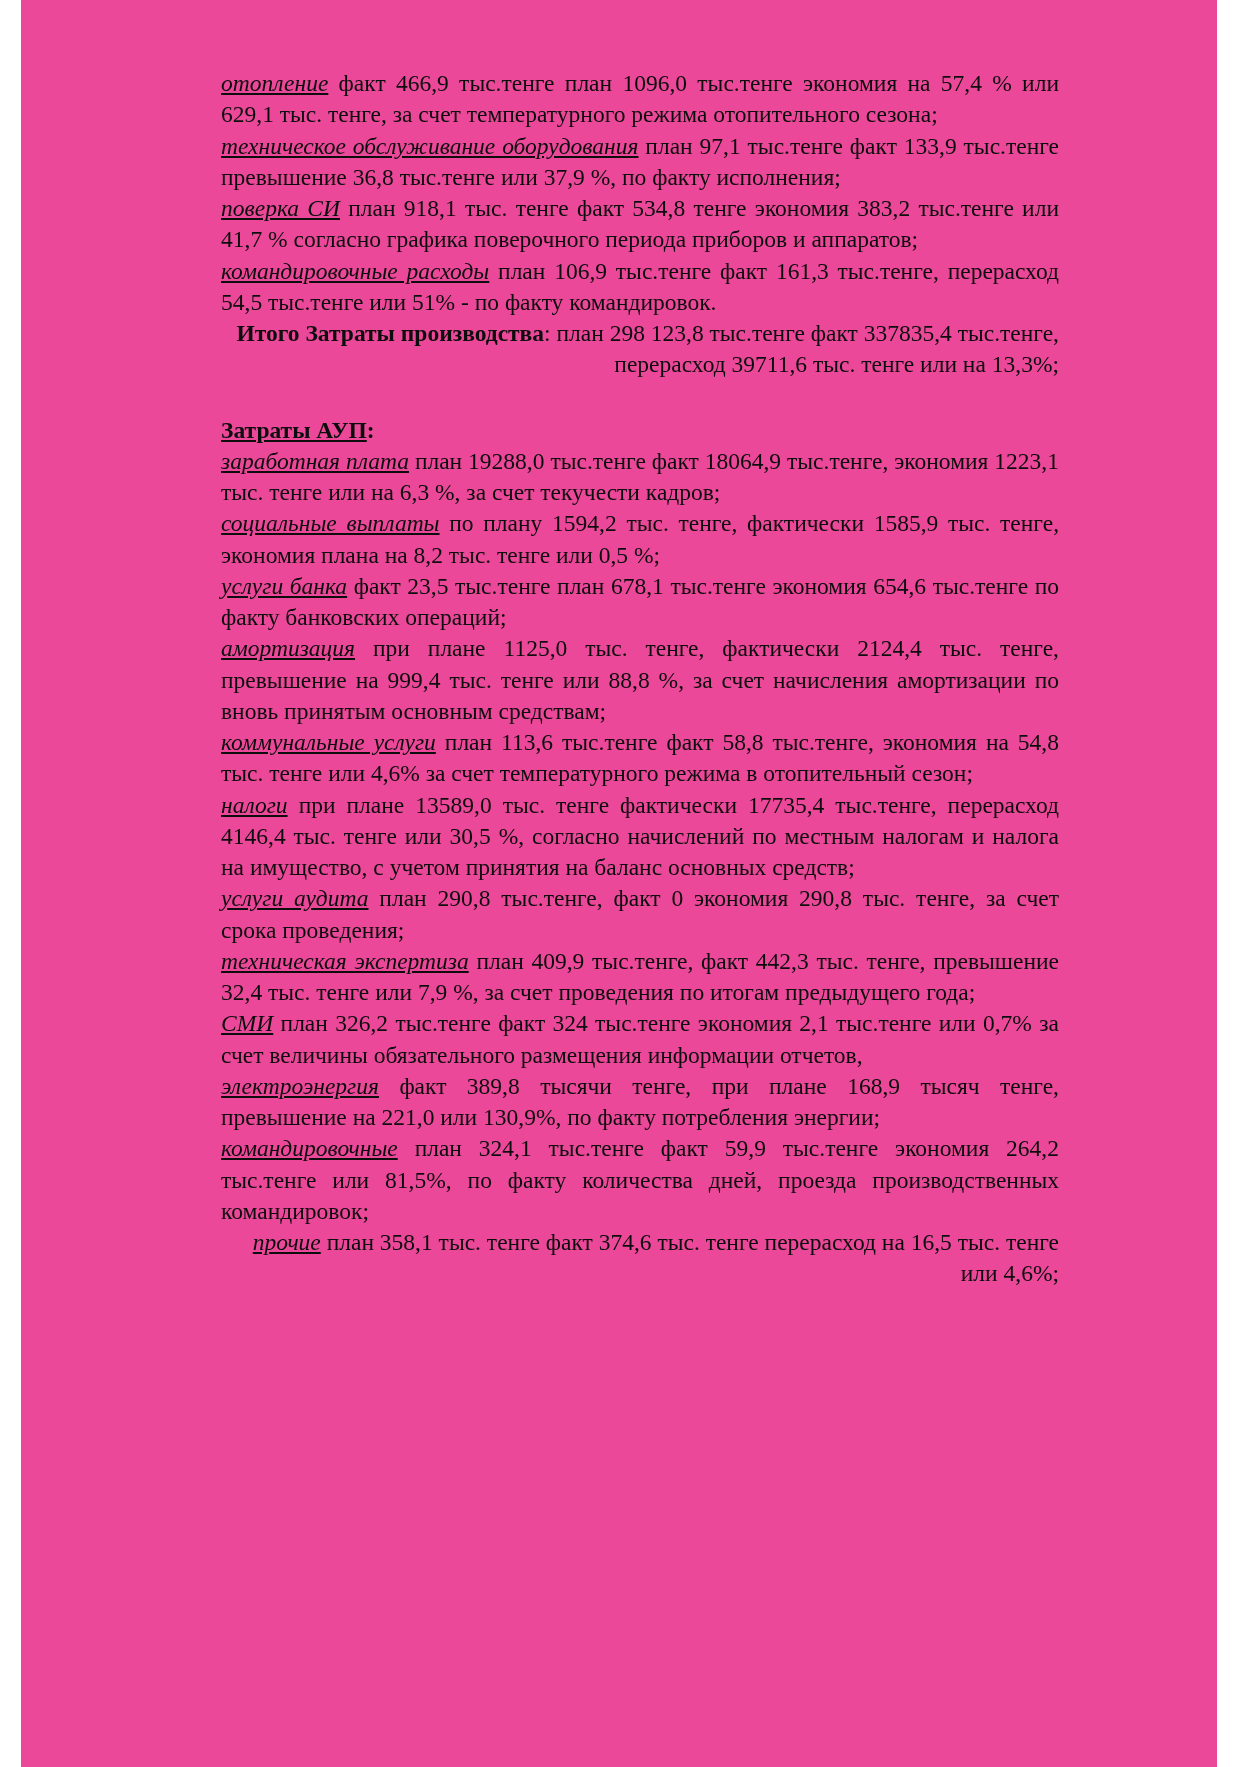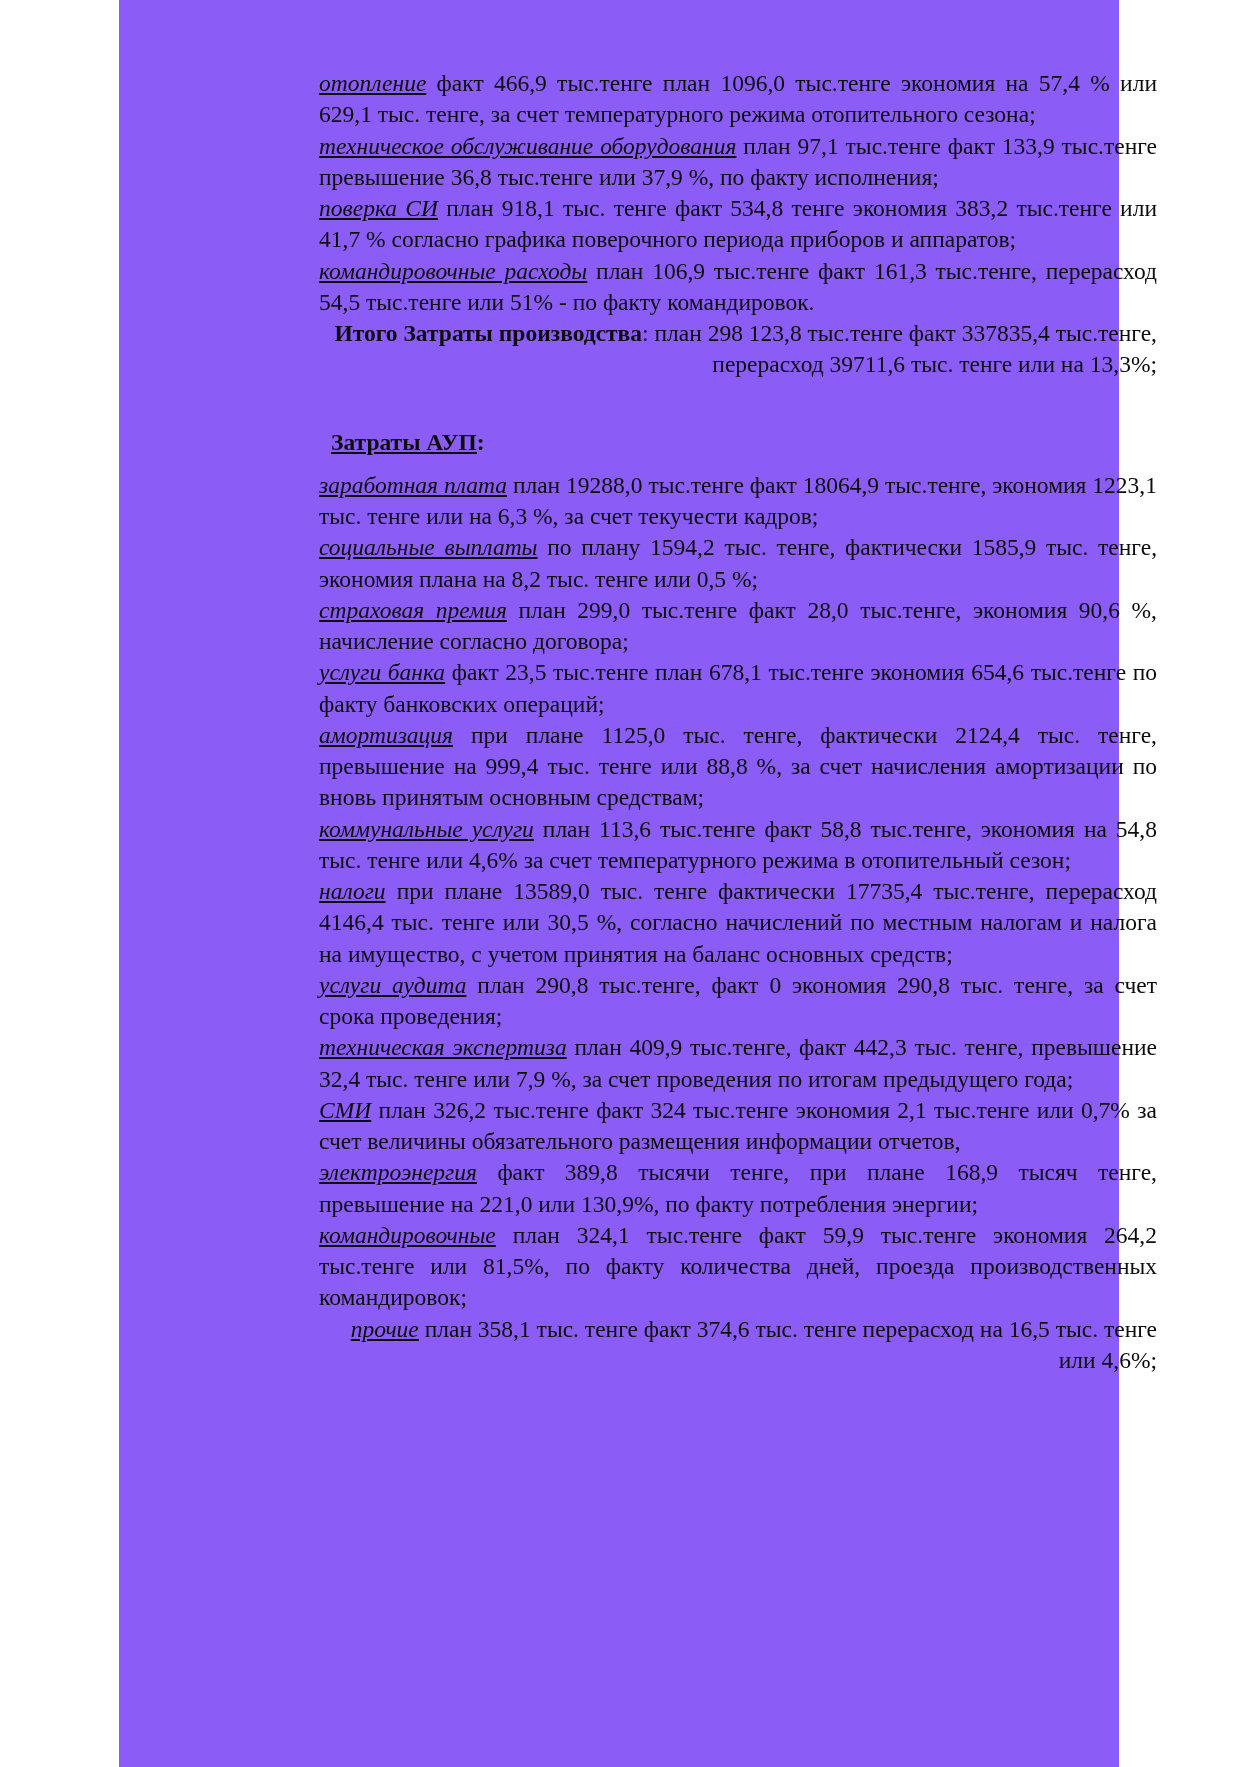--- a/index.html
+++ b/index.html
@@ -2,24 +2,24 @@
 <html><head>
 <meta charset="utf-8">
 <style>
   html, body {
     margin: 0;
     padding: 0;
     background: #ffffff;
   }
   .page {
     position: relative;
-    width: 1000px;
+    width: 1196px;
     height: 1767px;
     margin: 0 auto;
-    background: #8b5cf6;
+    background: #ec4899;
     font-family: "Liberation Serif", "DejaVu Serif", serif;
     color: #0d0d0d;
     box-sizing: border-box;
   }
   .content {
     position: absolute;
     left: 200px;
     top: 68px;
     width: 838px;
   }
@@ -43,21 +43,21 @@
     font-weight: bold;
   }
   .u {
     text-decoration: underline;
     text-underline-offset: 2px;
   }
   .spacer {
     height: 34px;
   }
   .heading {
-    margin: 12px;
+    margin: 0;
     font-size: 23.5px;
     line-height: 1.33;
     font-weight: bold;
     text-align: left;
   }
 </style>
 </head>
 <body>
 
 <div class="page">
@@ -74,21 +74,20 @@
     <p class="para left"><span class="bold">Итого Затраты производства</span><span>: план 298 123,8 тыс.тенге факт 337835,4 тыс.тенге, перерасход 39711,6 тыс. тенге или на 13,3%;</span></p>
 
     <div class="spacer"></div>
 
     <p class="heading"><span class="u">Затраты АУП</span><span>:</span></p>
 
     <p class="para"><span class="it-u">заработная плата</span><span> план 19288,0 тыс.тенге факт 18064,9 тыс.тенге, экономия 1223,1 тыс. тенге или на 6,3 %, за счет текучести кадров;</span></p>
 
     <p class="para"><span class="it-u">социальные выплаты</span><span> по плану 1594,2 тыс. тенге, фактически 1585,9 тыс. тенге, экономия плана на 8,2 тыс. тенге или 0,5 %;</span></p>
 
-    <p class="para"><span class="it-u"> страховая премия</span><span> план 299,0 тыс.тенге факт 28,0 тыс.тенге, экономия 90,6 %, начисление согласно договора;</span></p>
 
 
     <p class="para"><span class="it-u"> услуги банка</span><span> факт 23,5 тыс.тенге план 678,1 тыс.тенге экономия 654,6 тыс.тенге по факту банковских операций;</span></p>
 
     <p class="para"><span class="it-u">амортизация</span><span>    при плане 1125,0 тыс. тенге, фактически 2124,4 тыс. тенге, превышение на 999,4 тыс. тенге или 88,8 %, за счет начисления амортизации по вновь принятым основным средствам;</span></p>
 
     <p class="para"><span class="it-u">коммунальные услуги</span><span> план 113,6 тыс.тенге факт 58,8 тыс.тенге, экономия на 54,8 тыс. тенге или 4,6% за счет температурного режима в отопительный сезон;</span></p>
 
     <p class="para"><span class="it-u"> налоги</span><span>  при плане 13589,0 тыс. тенге фактически 17735,4 тыс.тенге, перерасход 4146,4 тыс. тенге или 30,5 %, согласно начислений по местным налогам и налога на имущество, с учетом принятия на баланс основных средств;</span></p>
 

